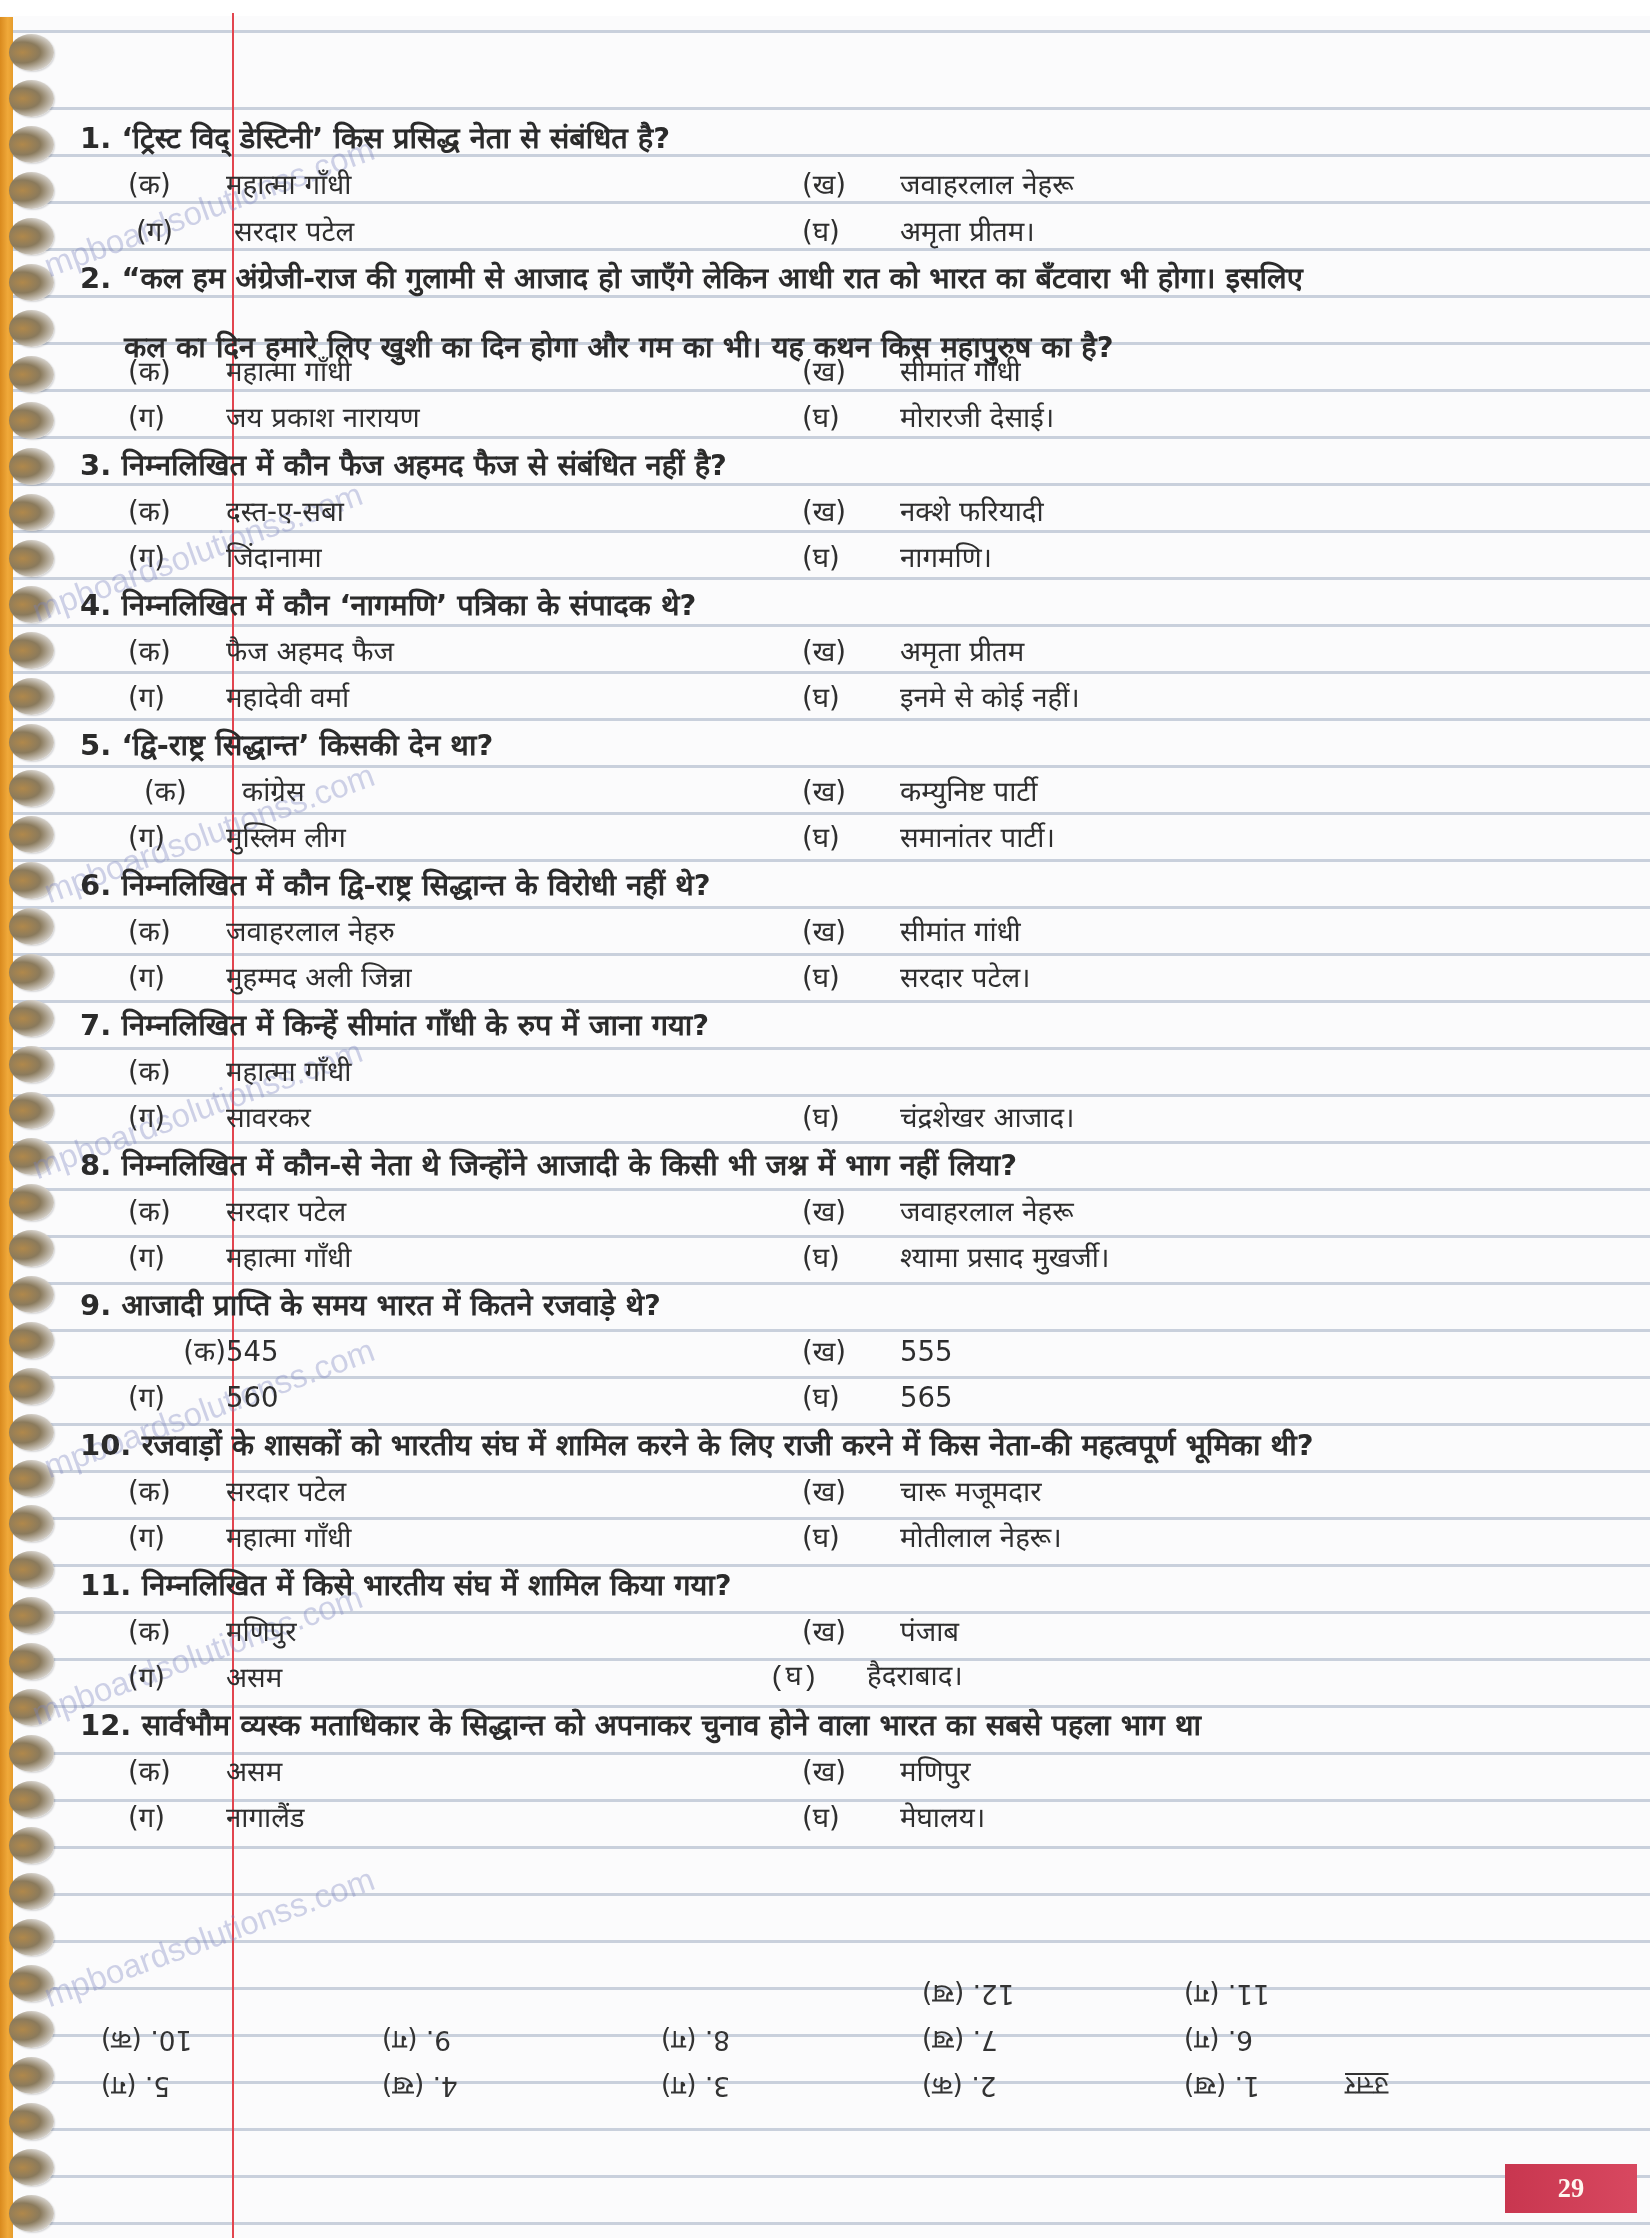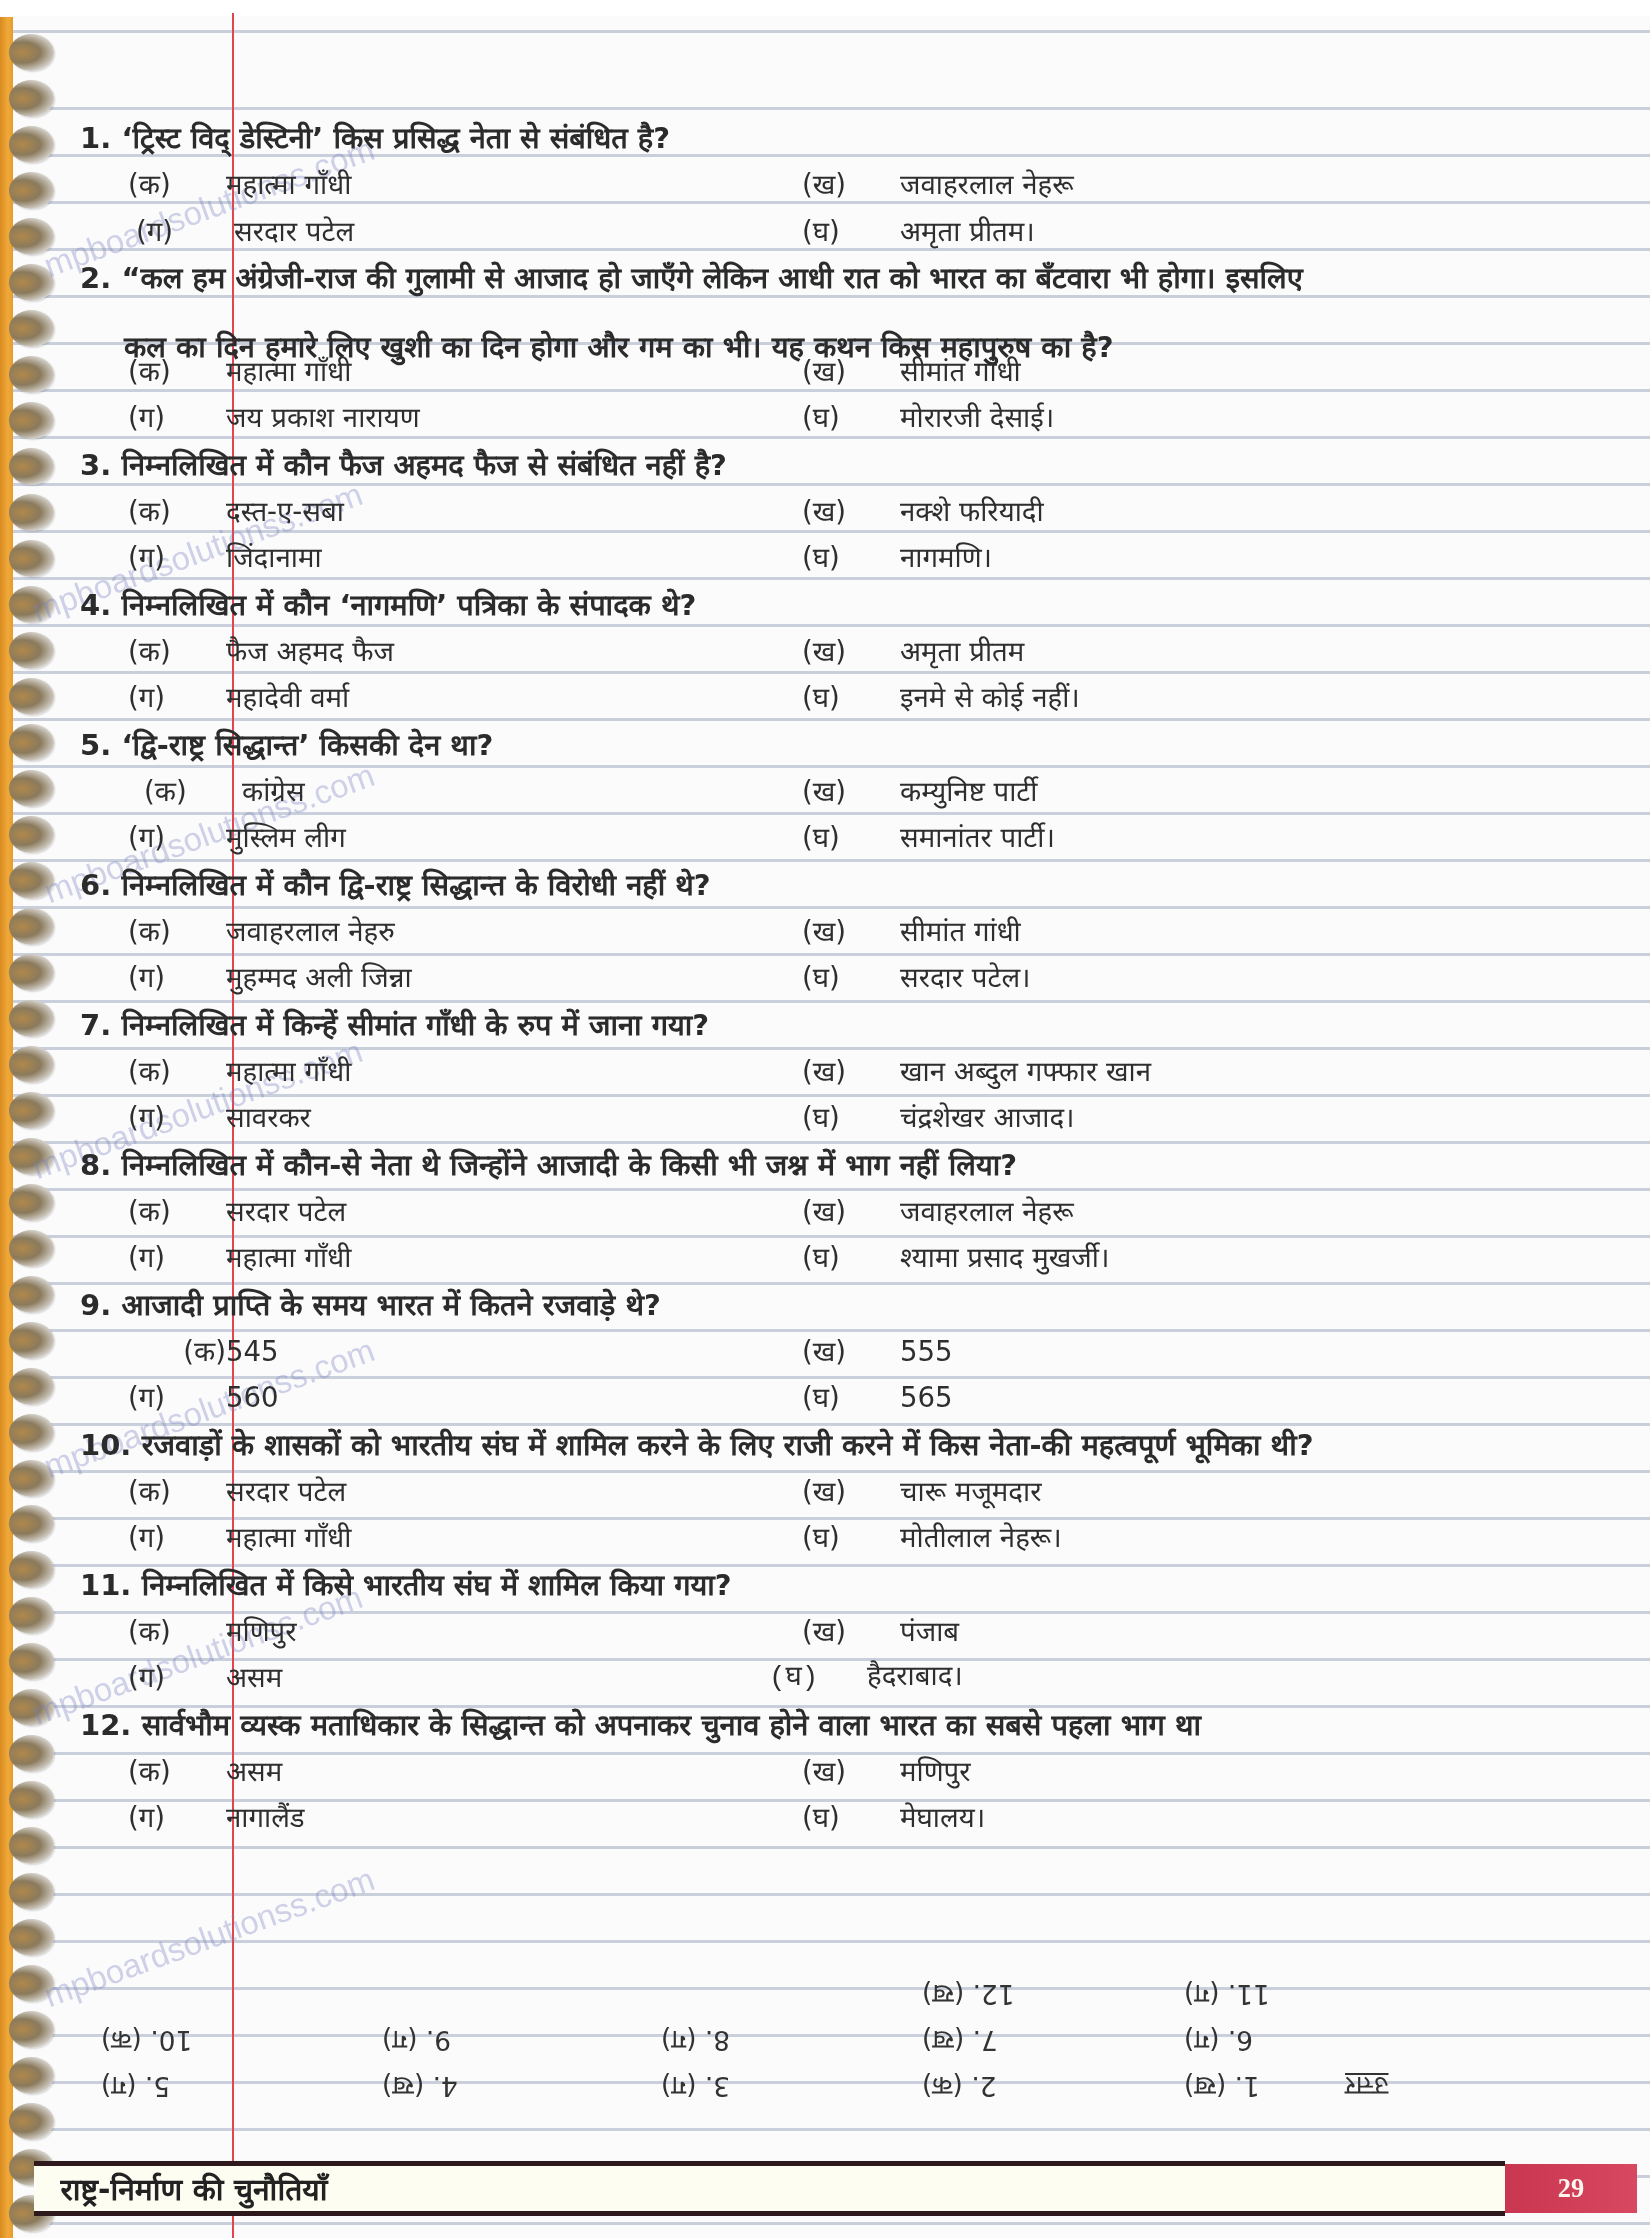--- a/index.html
+++ b/index.html
@@ -210,21 +210,20 @@
       </div>
       <div class="row" style="top: 955px;">
         <div class="opt" style="left: 128px;"><span class="opt-label">(ग)</span><span>मुहम्मद अली जिन्ना</span></div>
         <div class="opt" style="left: 802px;"><span class="opt-label">(घ)</span><span>सरदार पटेल।</span></div>
       </div>
       <div class="row" style="top: 1002px;">
         <div class="q-text"><span class="q-num">7.</span><span>निम्नलिखित में किन्हें सीमांत गाँधी के रुप में जाना गया?</span></div>
       </div>
       <div class="row" style="top: 1049px;">
         <div class="opt" style="left: 128px;"><span class="opt-label">(क)</span><span>महात्मा गाँधी</span></div>
-        <div class="opt" style="left: 802px;"><span class="opt-label">(ख)</span><span>खान अब्दुल गफ्फार खान</span></div>
       </div>
       <div class="row" style="top: 1095px;">
         <div class="opt" style="left: 128px;"><span class="opt-label">(ग)</span><span>सावरकर</span></div>
         <div class="opt" style="left: 802px;"><span class="opt-label">(घ)</span><span>चंद्रशेखर आजाद।</span></div>
       </div>
       <div class="row" style="top: 1142px;">
         <div class="q-text"><span class="q-num">8.</span><span>निम्नलिखित में कौन-से नेता थे जिन्होंने आजादी के किसी भी जश्न में भाग नहीं लिया?</span></div>
       </div>
       <div class="row" style="top: 1189px;">
         <div class="opt" style="left: 128px;"><span class="opt-label">(क)</span><span>सरदार पटेल</span></div>
@@ -289,20 +288,17 @@
       <div class="ans" style="top: 2023px; left: 1184px;">6. (ग)</div>
       <div class="ans" style="top: 2023px; left: 922px;">7. (ख)</div>
       <div class="ans" style="top: 2023px; left: 661px;">8. (ग)</div>
       <div class="ans" style="top: 2023px; left: 382px;">9. (ग)</div>
       <div class="ans" style="top: 2023px; left: 101px;">10. (क)</div>
       <div class="ans" style="top: 1977px; left: 1184px;">11. (ग)</div>
       <div class="ans" style="top: 1977px; left: 922px;">12. (ख)</div>
       <div class="ans ans-heading" style="top: 2069px; left: 1345px;">उत्तर</div>
     </div>
 
-  <div class="footer">
-    <span class="footer-title">राष्ट्र-निर्माण की चुनौतियाँ</span>
-  </div>
   <div class="page-num-box">
     <span class="page-num">29</span>
   </div>
 </div>
 
 
 </body></html>

